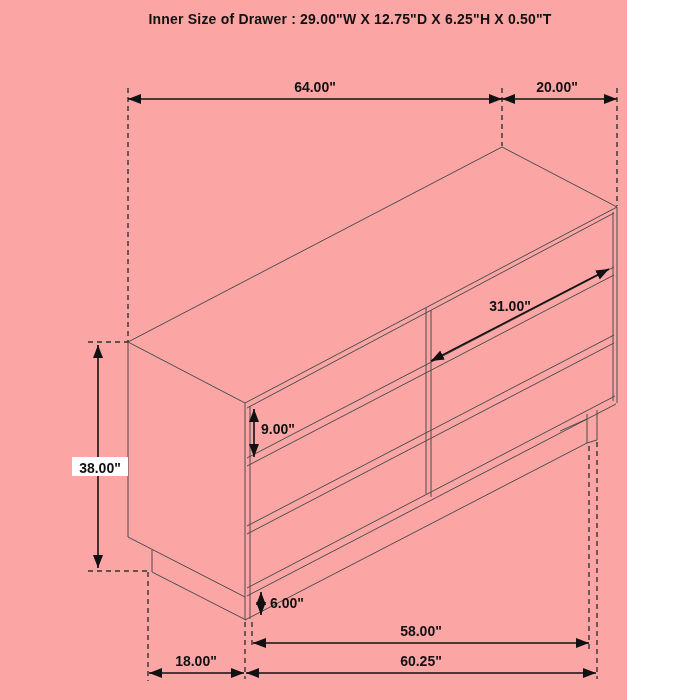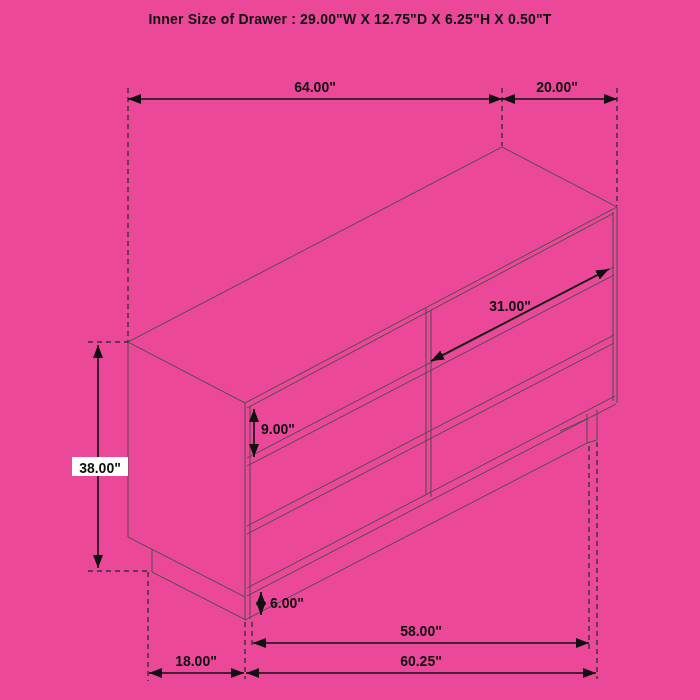--- a/index.html
+++ b/index.html
@@ -1,16 +1,16 @@
 <!DOCTYPE html>
 <html><head>
 <meta charset="utf-8">
 <style>
   html,body{margin:0;padding:0;background:#ffffff;width:700px;height:700px;overflow:hidden;}
-  .canvas{position:relative;width:700px;height:700px;background:#ec4899;font-family:"Liberation Sans",sans-serif;}
+  .canvas{position:relative;width:627px;height:700px;background:#fca5a5;font-family:"Liberation Sans",sans-serif;}
   svg{position:absolute;left:0;top:0;}
   .fl{stroke:#4d4d4d;stroke-width:1;fill:none;}
   .dash{stroke:#333333;stroke-width:1.4;fill:none;stroke-dasharray:5 4;}
   .dim{stroke:#111111;stroke-width:1.6;fill:none;}
   text{font-family:"Liberation Sans",sans-serif;font-weight:bold;font-size:14px;fill:#111111;}
   .title-text{font-size:14px;letter-spacing:0.2px;}
 </style>
 </head>
 <body>
 

